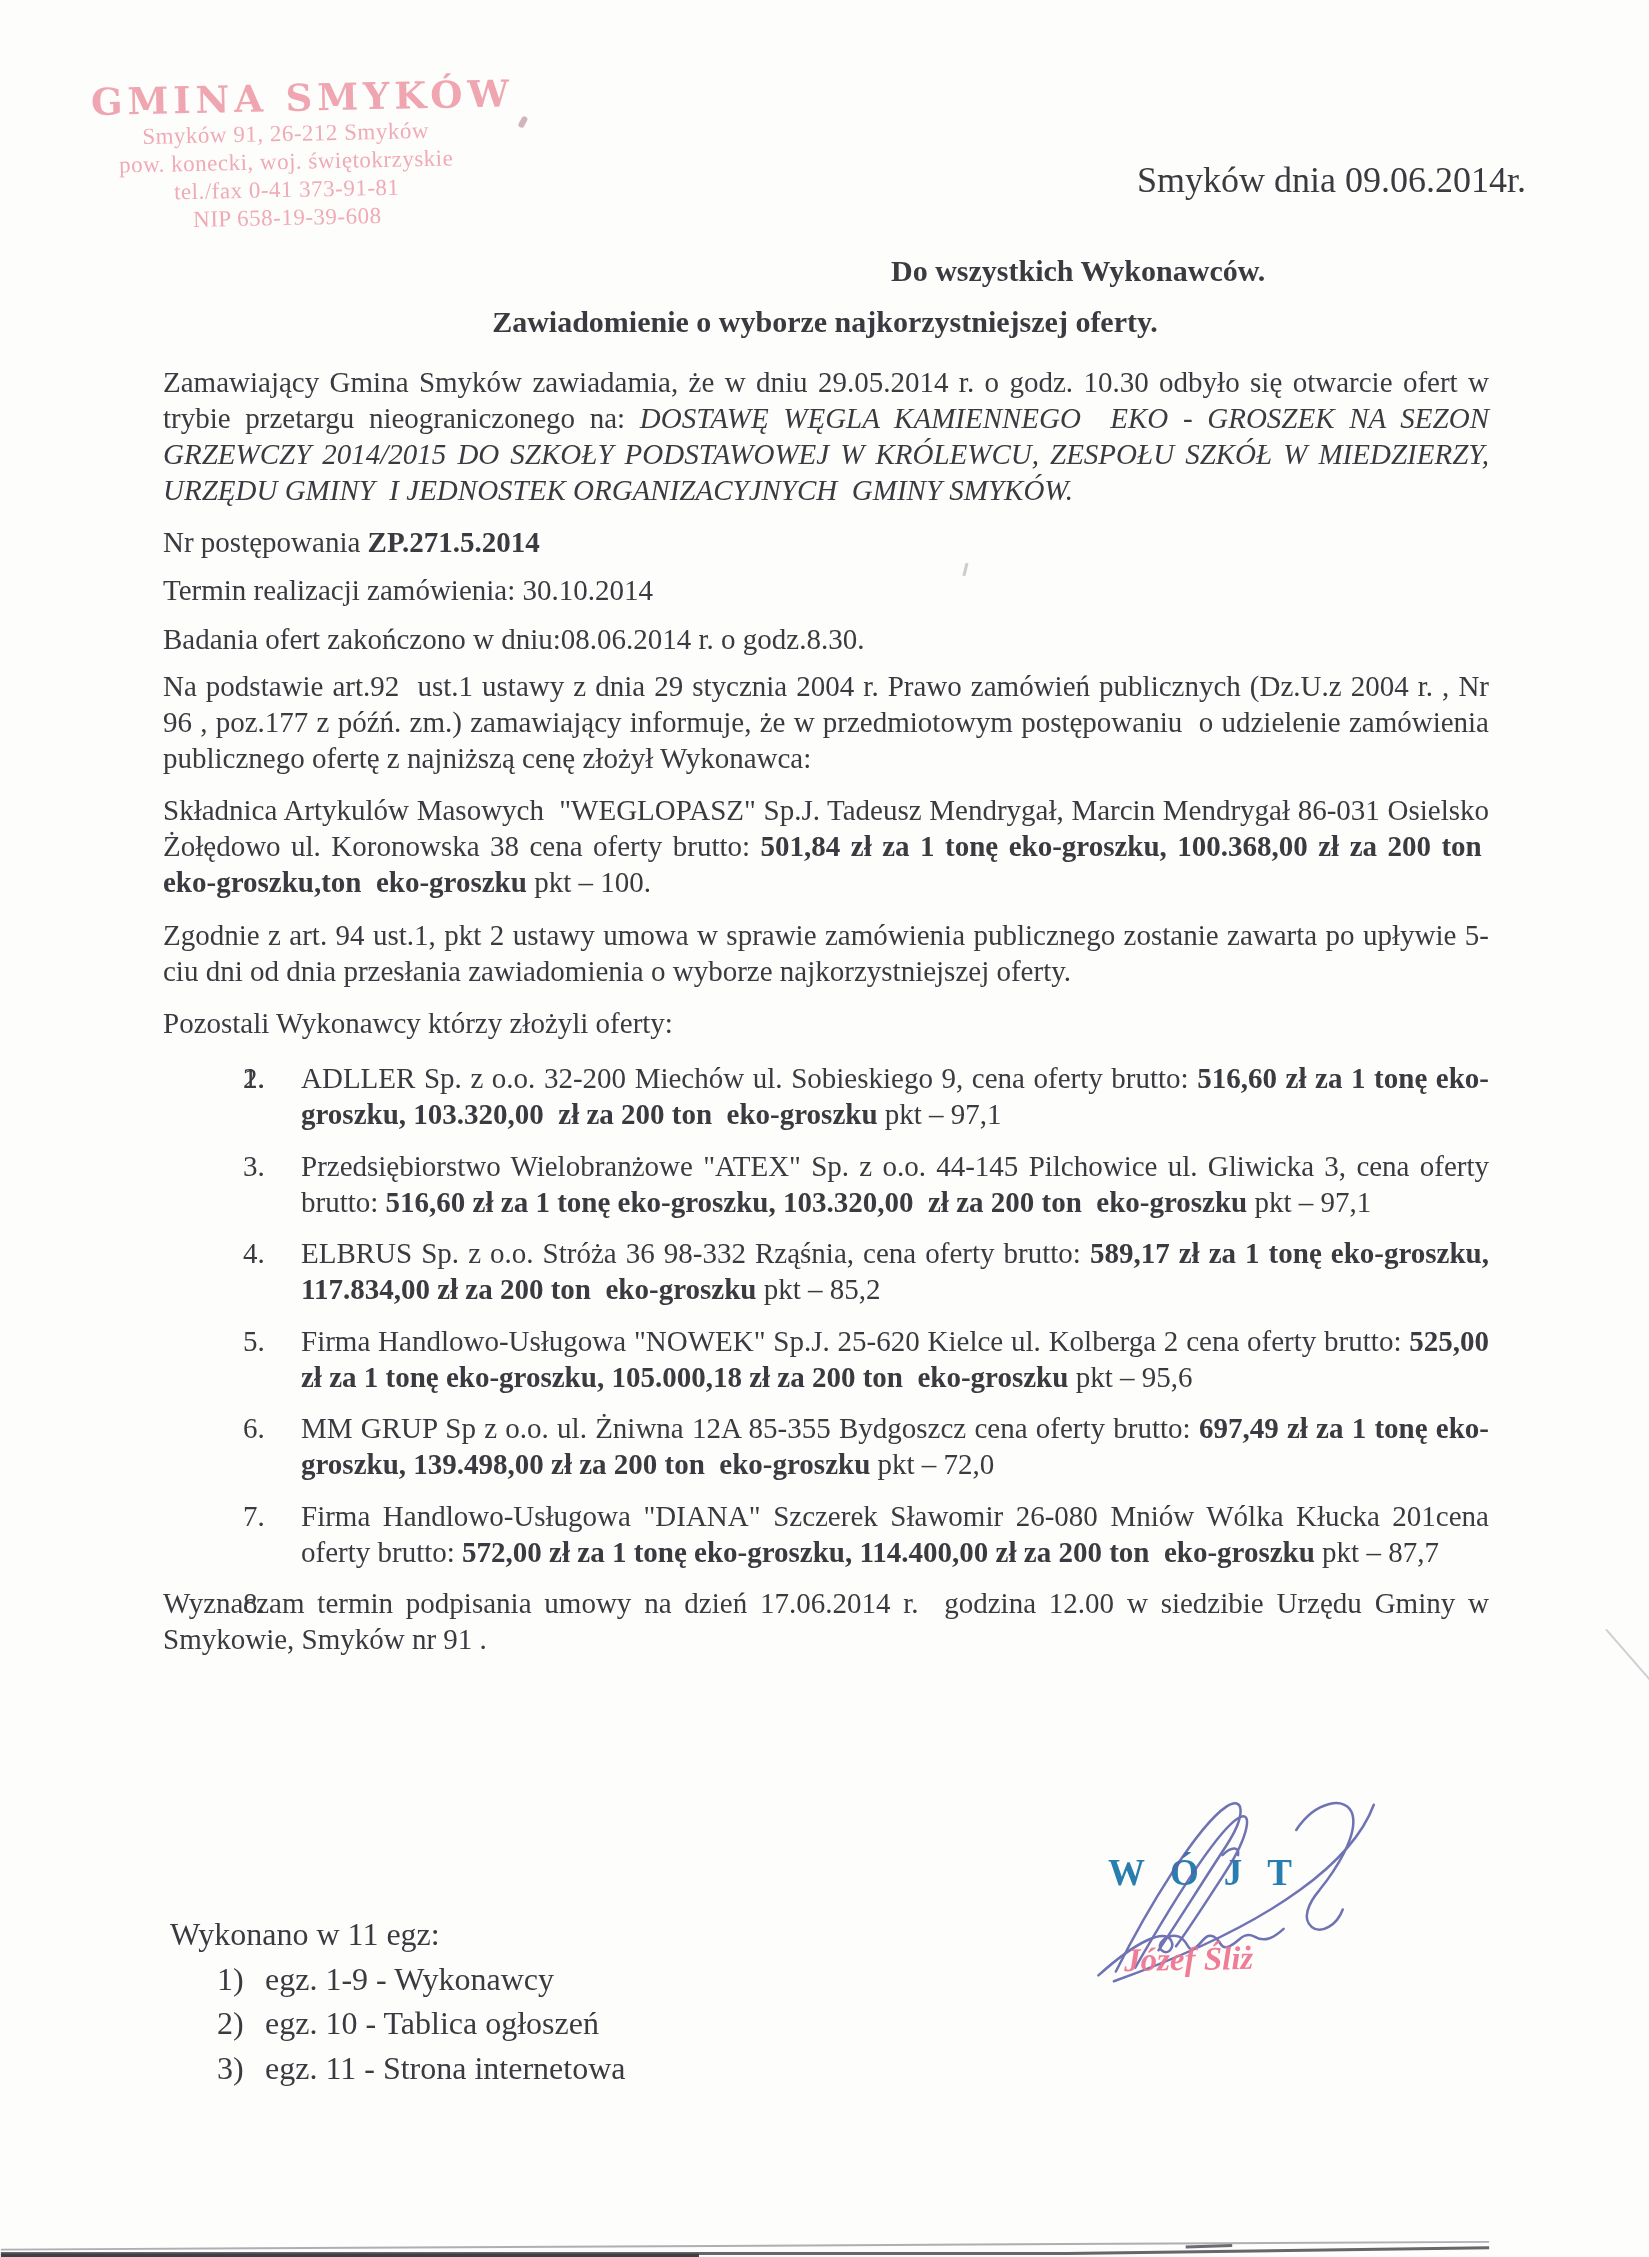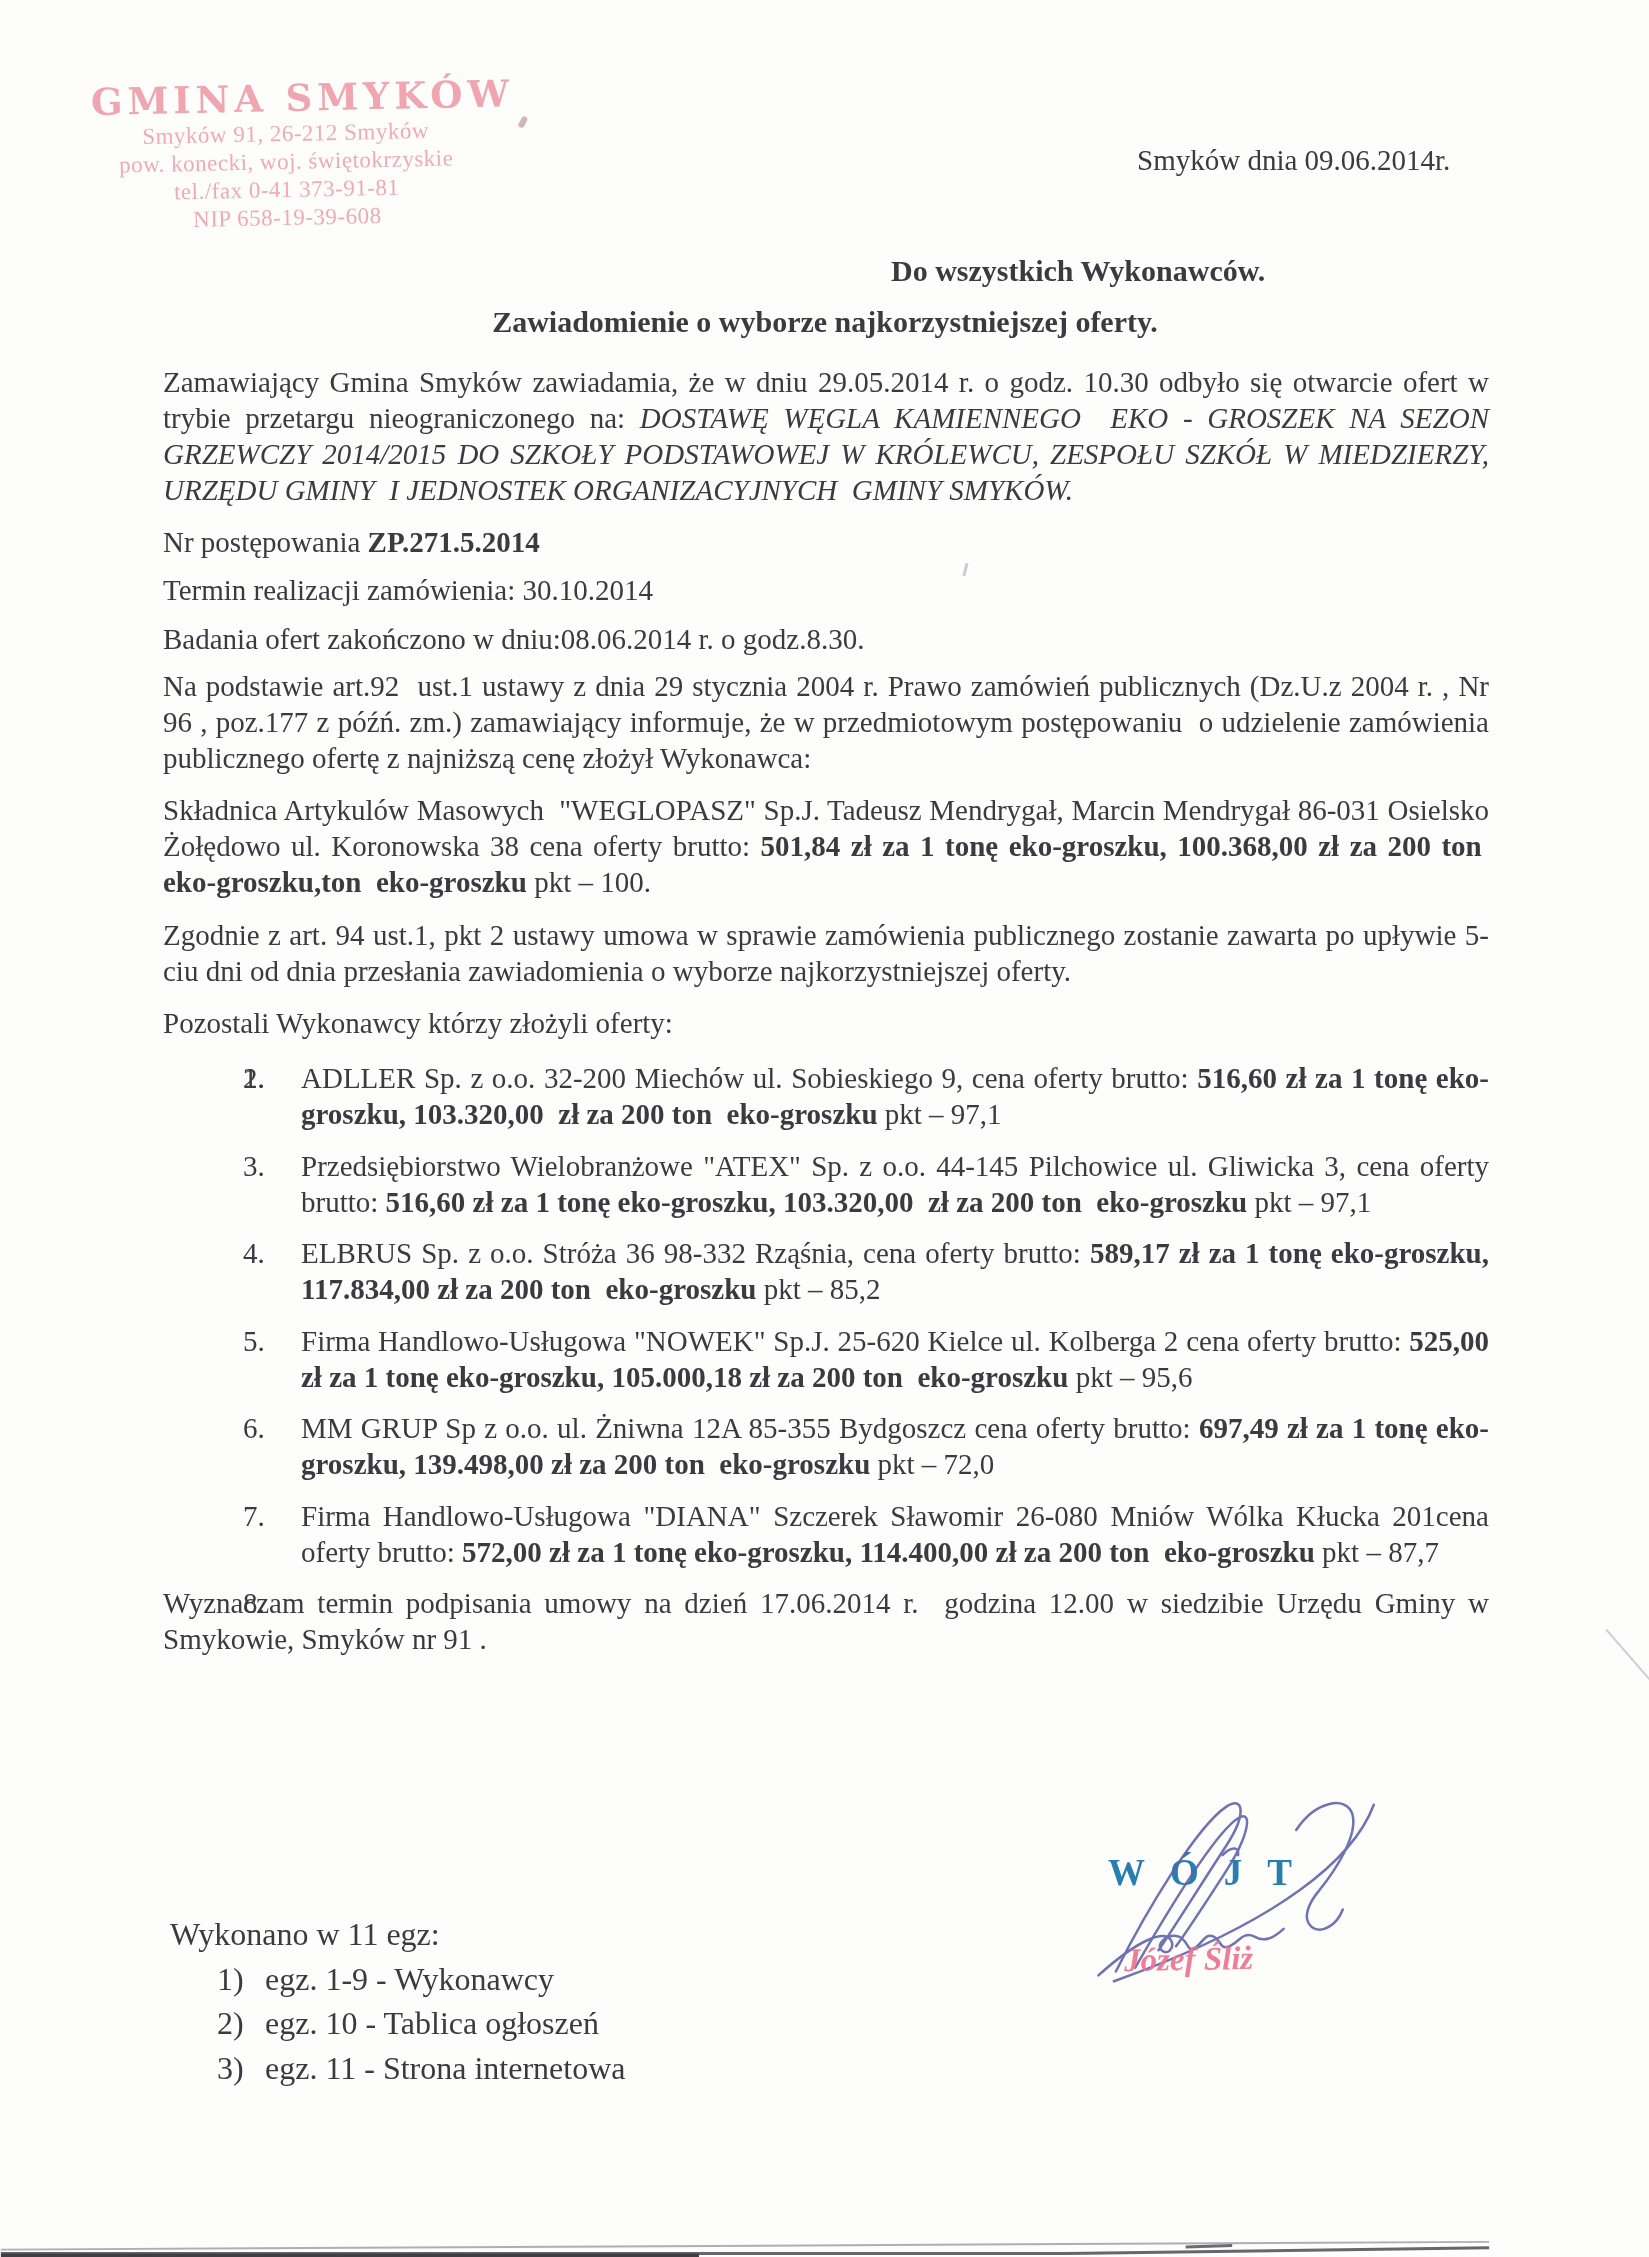--- a/index.html
+++ b/index.html
@@ -12,21 +12,21 @@
   .stamp {
     position:absolute; left:92px; top:76px; width:388px;
     text-align:center; color:#ec93a2; transform:rotate(-1.2deg);
   }
   .stamp .l1 {
     font-family:"DejaVu Serif", serif; font-weight:bold;
     font-size:37px; letter-spacing:4.9px; opacity:.82; white-space:nowrap;
   }
   .stamp .lrest { font-size:23px; line-height:28px; letter-spacing:0.5px; opacity:.78; white-space:nowrap; }
 
-  .date { position:absolute; top:144px; left:1137px; font-size:29px; }
+  .date { position:absolute; top:159px; left:1137px; font-size:36px; }
   .addressee { position:absolute; top:254px; left:891px; font-size:30px; font-weight:bold; }
   .title { position:absolute; top:305px; left:0; width:1650px; text-align:center; font-size:30px; font-weight:bold; }
 
   .letter-body {
     position:absolute; left:163px; top:364px; width:1326px;
     font-size:29px; line-height:36px; text-align:justify;
   }
   .letter-body p { margin:0; }
   .mb12 { margin-bottom:11.6px !important; } .mb13 { margin-bottom:12.6px !important; }
   .mb16 { margin-bottom:15.5px !important; } .mb18 { margin-bottom:17.5px !important; }

